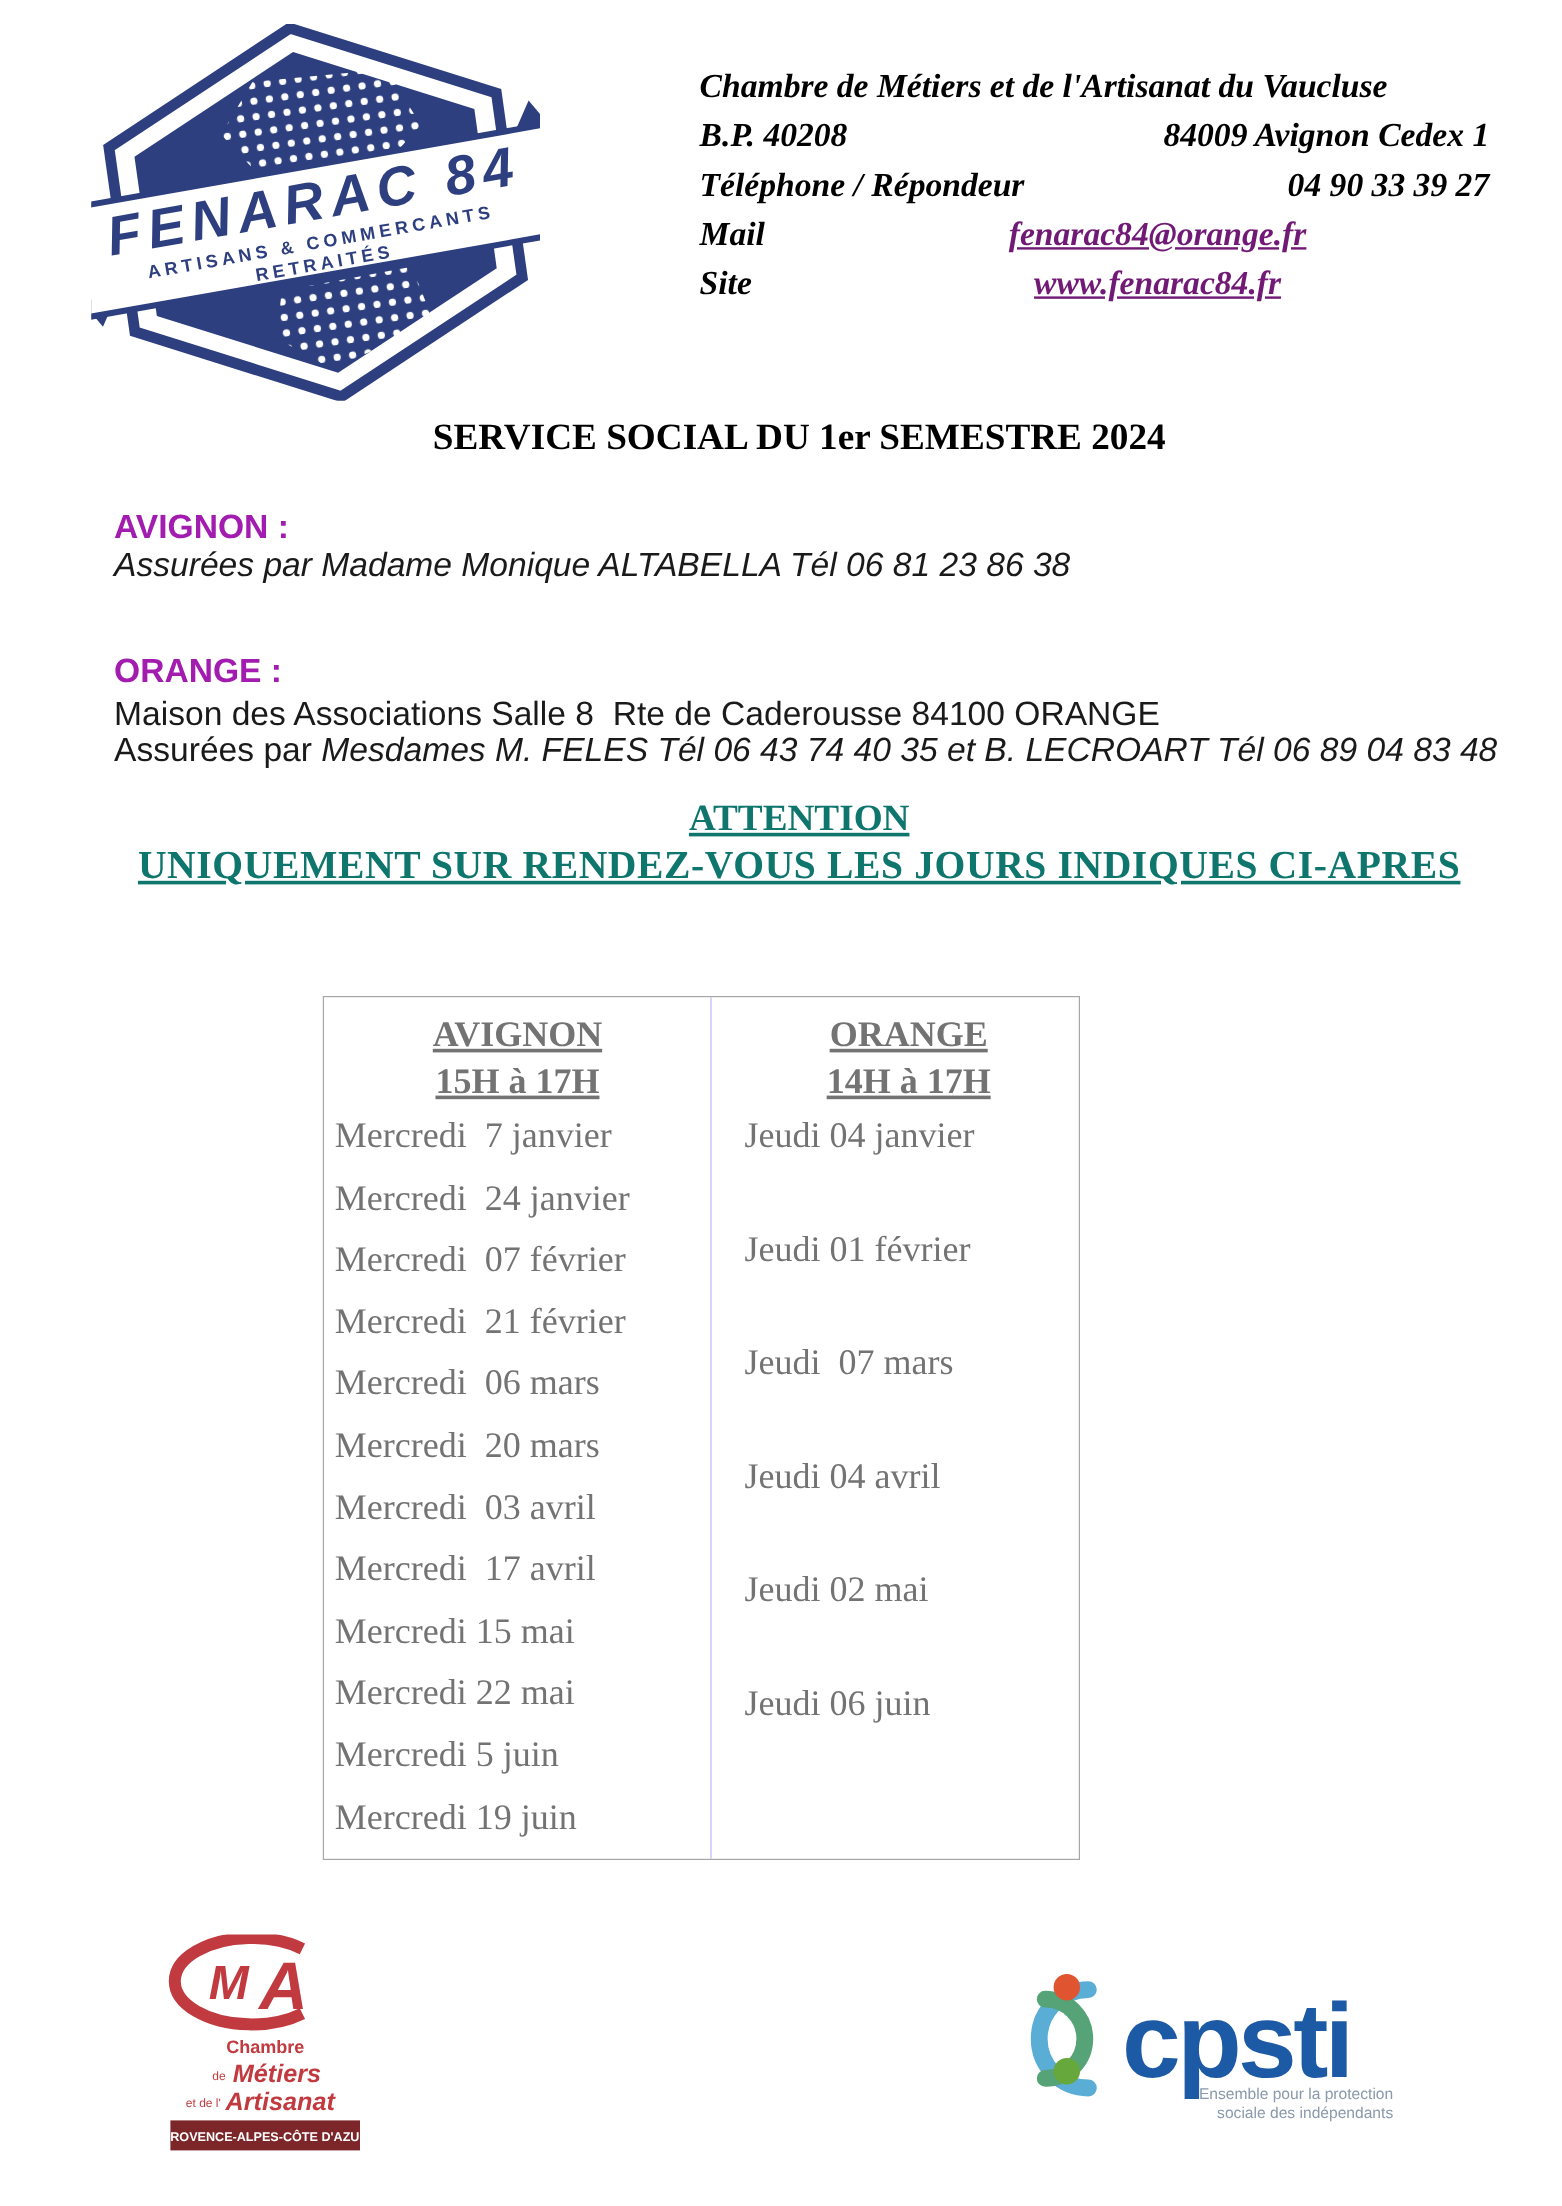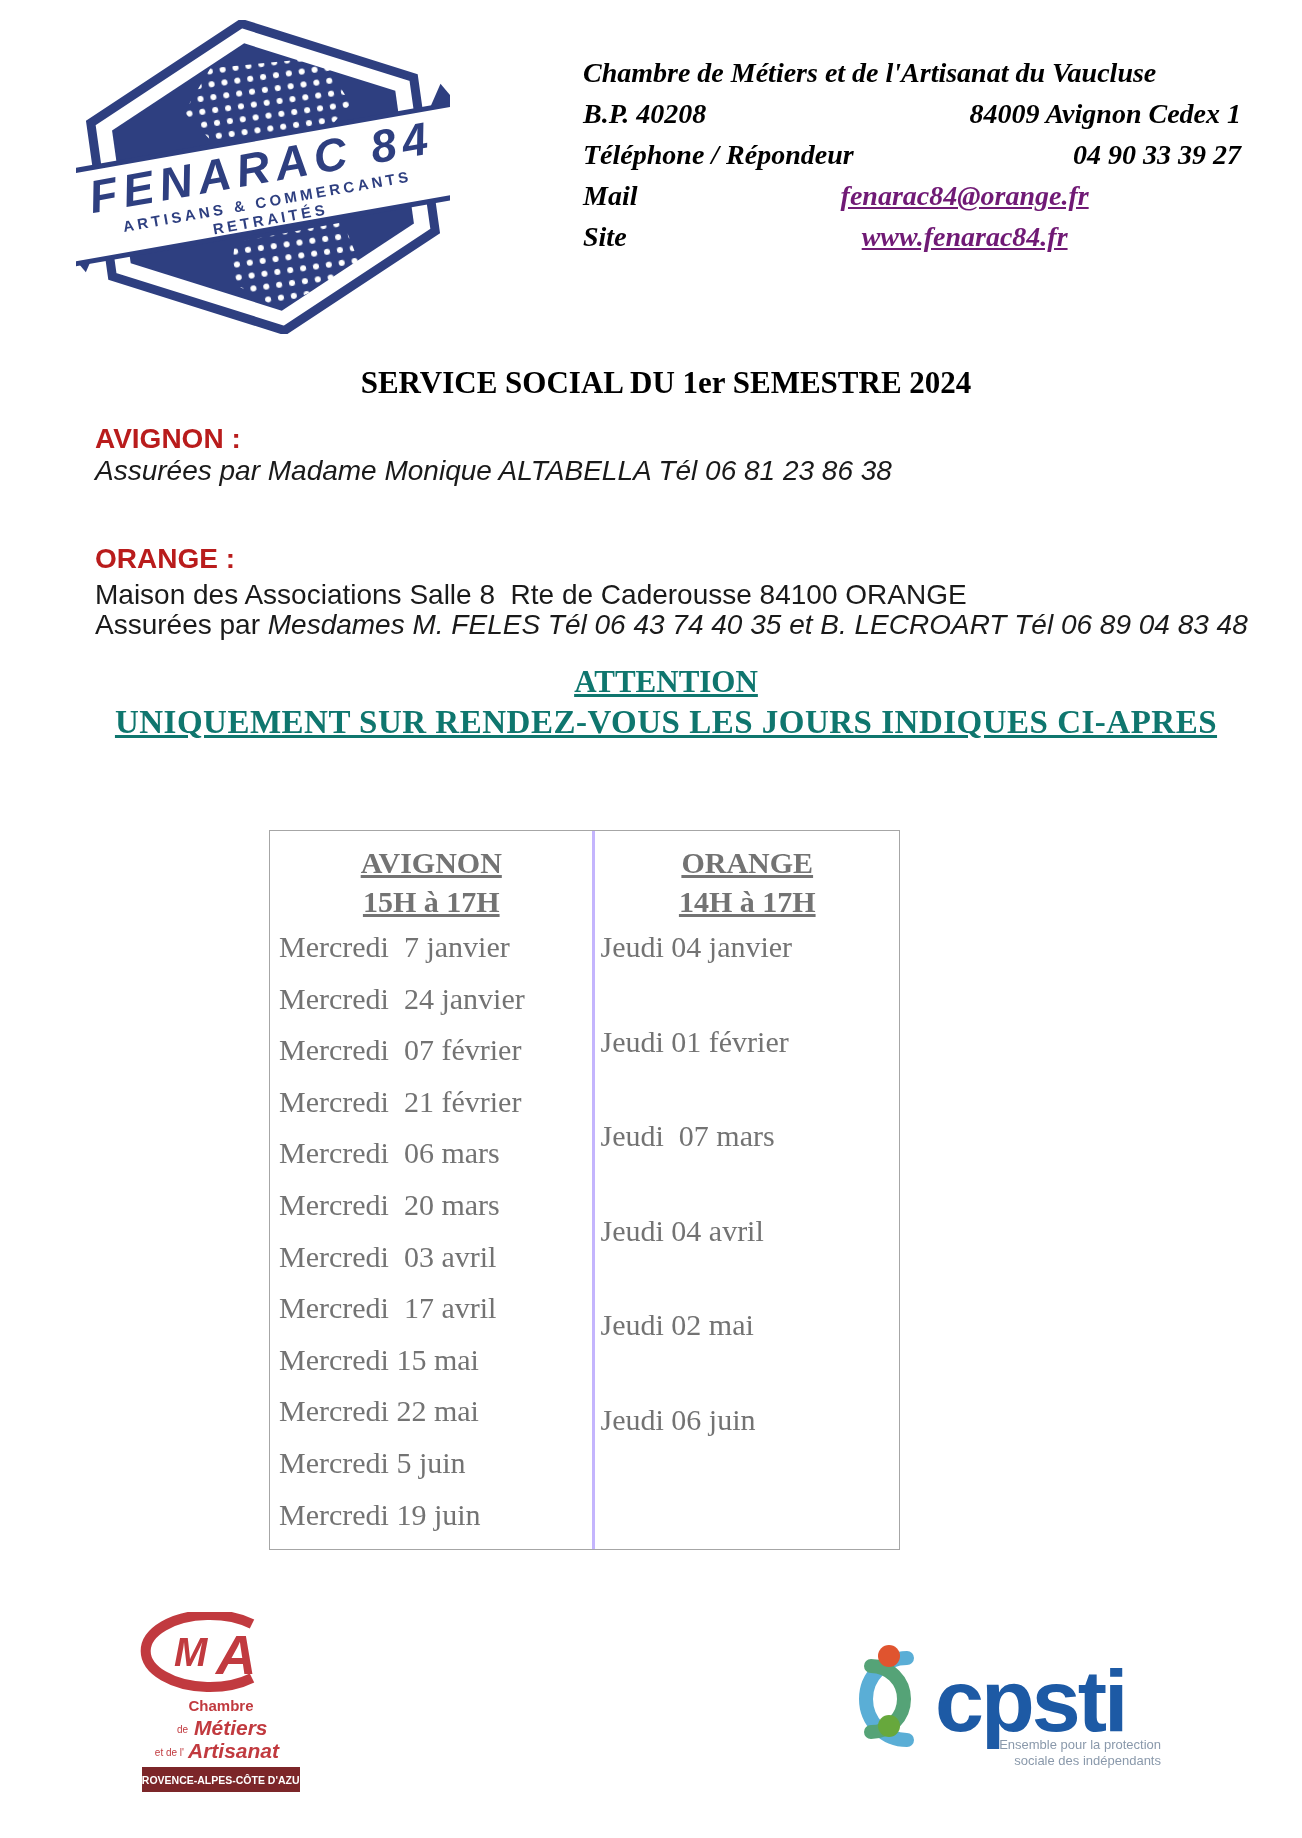--- a/index.html
+++ b/index.html
@@ -13,43 +13,43 @@
   .contact { position:absolute; left:583px; top:52px; width:658px;
              font-family:"Liberation Serif", serif; font-weight:bold; font-style:italic;
              font-size:28px; color:#000; }
   .c-org { line-height:41px; white-space:nowrap; }
   .c-row { position:relative; height:41px; line-height:41px; }
   .c-label { position:absolute; left:0; }
   .c-val { position:absolute; right:0; }
   .c-link { color:#701a75; text-decoration:underline; cursor:pointer; }
   .c-center { position:absolute; left:58%; transform:translateX(-50%); right:auto; white-space:nowrap; }
   
-  .doc-title { position:absolute; left:30px; top:365px; width:1272px; text-align:center;
+  .doc-title { position:absolute; left:30px; top:346px; width:1272px; text-align:center;
                font-family:"Liberation Serif", serif; font-weight:bold; font-size:31px; color:#000; }
   
   .section { position:absolute; left:95px; width:1160px; font-size:28px; line-height:30px; color:#1a1a1a; }
   .sec-avignon { top:424px; }
   .sec-orange  { top:544px; }
-  .sec-head { color:#b91c1c; font-weight:bold; margin-bottom:2px; }
+  .sec-head { color:#a21caf; font-weight:bold; margin-bottom:2px; }
   .sec-orange .sec-head { margin-bottom:6px; }
   .gapline .part-a { display:inline-block; width:410px; }
   .pre { white-space:pre-wrap; }
   .it { font-style:italic; }
   
   .attention { position:absolute; left:30px; top:664px; width:1272px; text-align:center;
                font-family:"Liberation Serif", serif; font-weight:bold; color:#0f766e; }
   .att-1 { font-size:31px; text-decoration:underline; margin-bottom:4px; }
   .att-2 { font-size:33px; text-decoration:underline; letter-spacing:0.5px; }
   
   .schedule { position:absolute; left:269px; top:830px; width:631px; height:720px;
               border:1px solid #a6a6a6; display:flex;
               font-family:"Liberation Serif", serif; color:#737373; }
   .col { height:100%; }
   .col-av { width:323px; }
-  .col-or { width:307px; border-left:3px solid #c4b5fd; }
+  .col-or { width:307px; border-left:1px solid #c4b5fd;padding-left:22px; }
   .col-head { padding-top:12px; text-align:center; font-weight:bold; font-size:30px;
               line-height:39px; }
   .col-head span { text-decoration:underline; }
   .dates { list-style:none; margin-top:9px; }
   .dates li { font-size:30px; white-space:pre; }
   .col-av .dates { padding-left:9px; }
   .col-av .dates li { height:51.6px; }
   .col-or .dates { padding-left:5px; }
   .col-or .dates li { height:94.5px; }
   

